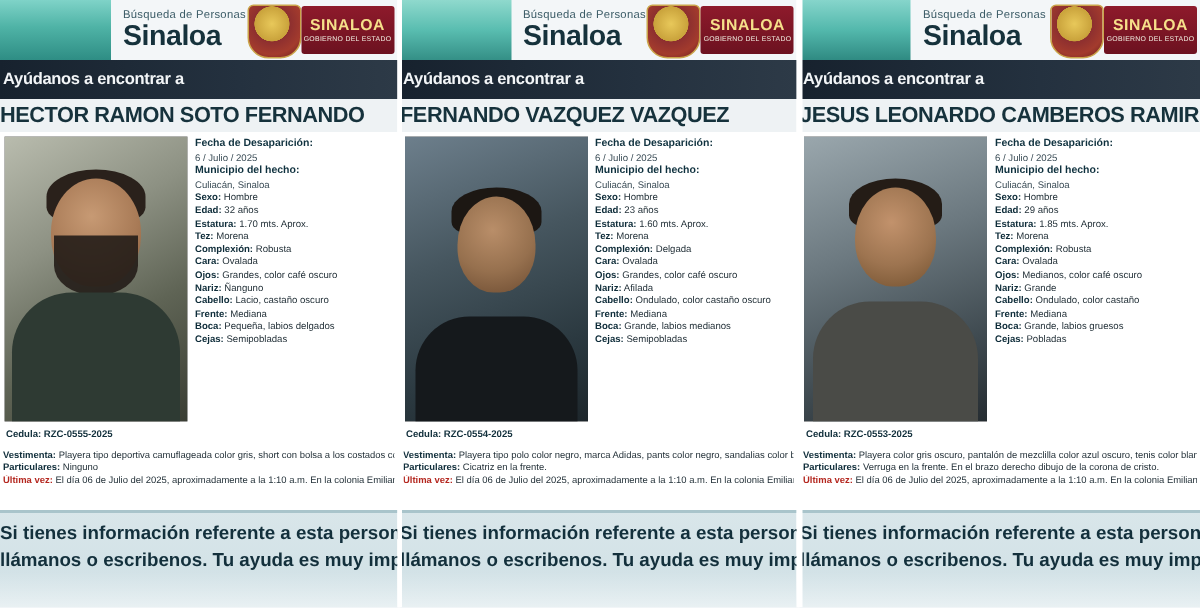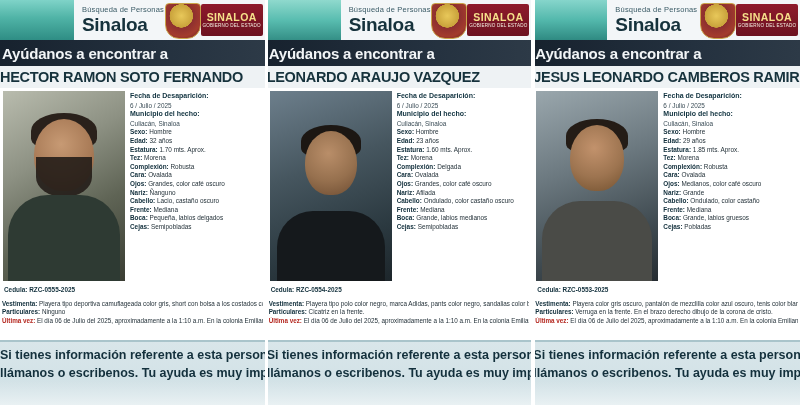--- a/index.html
+++ b/index.html
@@ -24,21 +24,21 @@
      border:1px solid #caa44a;}
   .gov{position:absolute;right:2px;top:4px;width:62px;height:32px;z-index:4;
      background:linear-gradient(180deg,#8e1a2b 0%,#6c1220 100%);border-radius:2px;
      display:flex;flex-direction:column;align-items:center;justify-content:center;}
   .gov .g1{color:#f6e08a;font-size:10.5px;font-weight:700;letter-spacing:.4px;line-height:10px;}
   .gov .g2{color:#f3efe2;font-size:4.6px;letter-spacing:.2px;line-height:6px;margin-top:1px;}
 
   
   .banner{position:relative;height:26px;background:#1b2b3a;display:flex;align-items:center;overflow:hidden;}
   .banner-bg{position:absolute;inset:0;background:linear-gradient(90deg,#17222e 0%,#24313f 60%,#2d3a47 100%);}
-  .banner span{position:relative;z-index:2;color:#f2f5f7;font-size:15px;font-weight:700;white-space:nowrap;padding-left:2px;letter-spacing:-.2px;}
+  .banner span{position:relative;z-index:2;color:#f2f5f7;font-size:11px;font-weight:700;white-space:nowrap;padding-left:2px;letter-spacing:-.2px;}
 
   
   .namebar{height:22px;background:#eef2f4;display:flex;align-items:center;overflow:hidden;}
   .namebar span{color:#16323c;font-size:14.5px;font-weight:700;white-space:nowrap;letter-spacing:-.3px;}
 
   
   .body{position:relative;height:252px;display:flex;background:#ffffff;}
   .photo{position:relative;width:122px;height:190px;margin:3px 0 0 3px;overflow:hidden;background:#777;}
   .photo .ph-bg{position:absolute;inset:0;}
   .p1 .ph-bg{background:linear-gradient(150deg,#b9bcae 0%,#8d9183 35%,#5f6455 65%,#3a3d33 100%);}
@@ -169,21 +169,21 @@
           <div class="g2">GOBIERNO DEL ESTADO</div>
         </div>
       </div>
 
       <div class="banner">
         <div class="banner-bg"></div>
         <span>Ayúdanos a encontrar a</span>
       </div>
 
       <div class="namebar">
-        <span>LEONARDO ARAUJO VAZQUEZ</span>
+        <span>FERNANDO VAZQUEZ VAZQUEZ</span>
       </div>
 
       <div class="body">
         <div class="photo p2">
           <div class="ph-bg"></div>
             <div class="hair"></div>
             <div class="face"></div>
             <div class="torso"></div>
         </div>
         <div class="details">

